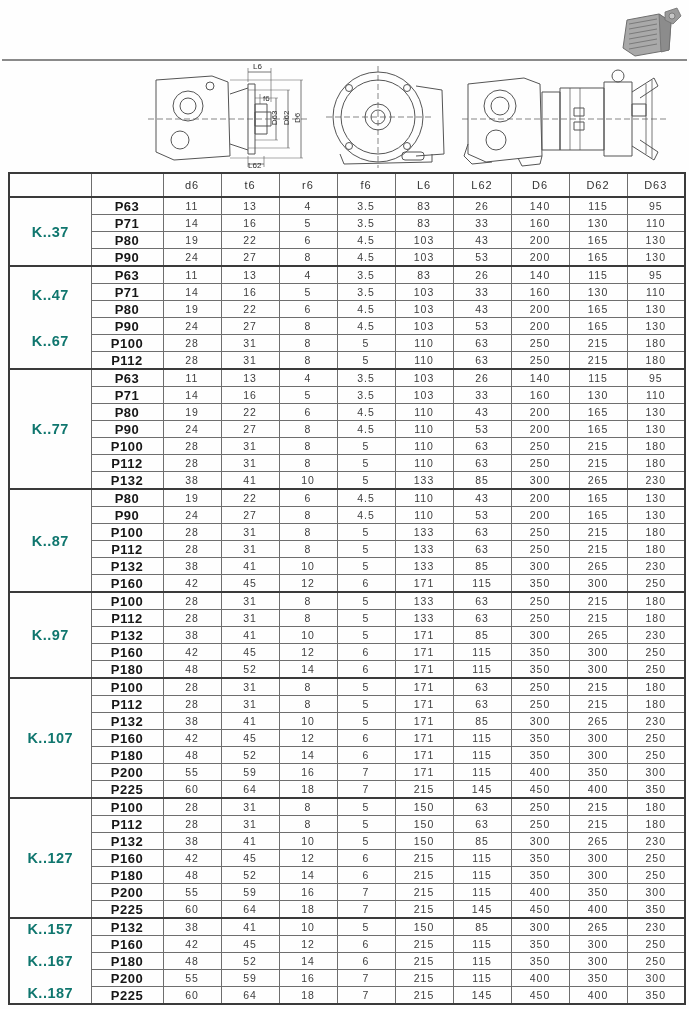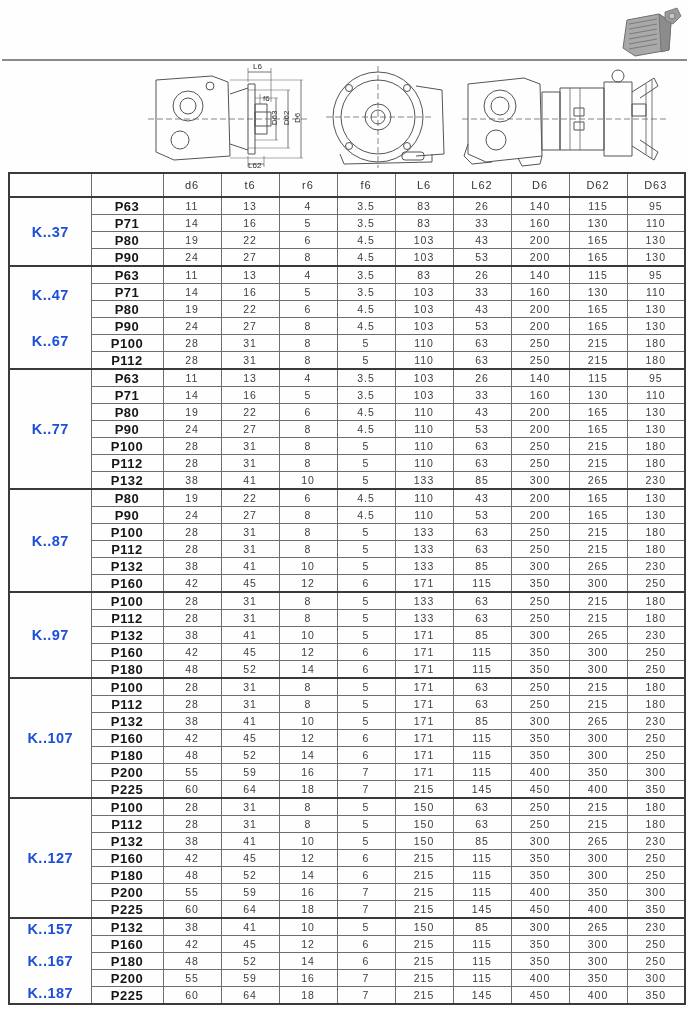--- a/index.html
+++ b/index.html
@@ -33,21 +33,21 @@
   }
   table.dims{border:2px solid #3a3a3a;}
   table.dims thead th{
     height:22px;font-weight:normal;font-size:11px;color:#333;
     border-bottom:2px solid #3a3a3a;letter-spacing:1px;
   }
   table.dims tbody td{height:16px;font-size:10.5px;color:#3d3d3d;letter-spacing:1px;}
   table.dims tbody td.size-cell{font-weight:bold;color:#161616;font-size:13px;letter-spacing:0.5px;}
   table.dims tbody tr.group-start td{border-top:2px solid #3a3a3a;}
   table.dims td.group-cell{
-    font-weight:bold;font-size:14.5px;color:#1d4ed8;letter-spacing:0.5px;
+    font-weight:bold;font-size:14.5px;color:#0f766e;letter-spacing:0.5px;
     border-right:1px solid #6e6e6e;
   }
   .group-cell-inner{display:flex;flex-direction:column;justify-content:center;align-items:center;gap:30px;}
   line,circle,rect,path,polyline,polygon{vector-effect:non-scaling-stroke;}
 </style>
 </head>
 <body>
 
 <div class="page">
 

